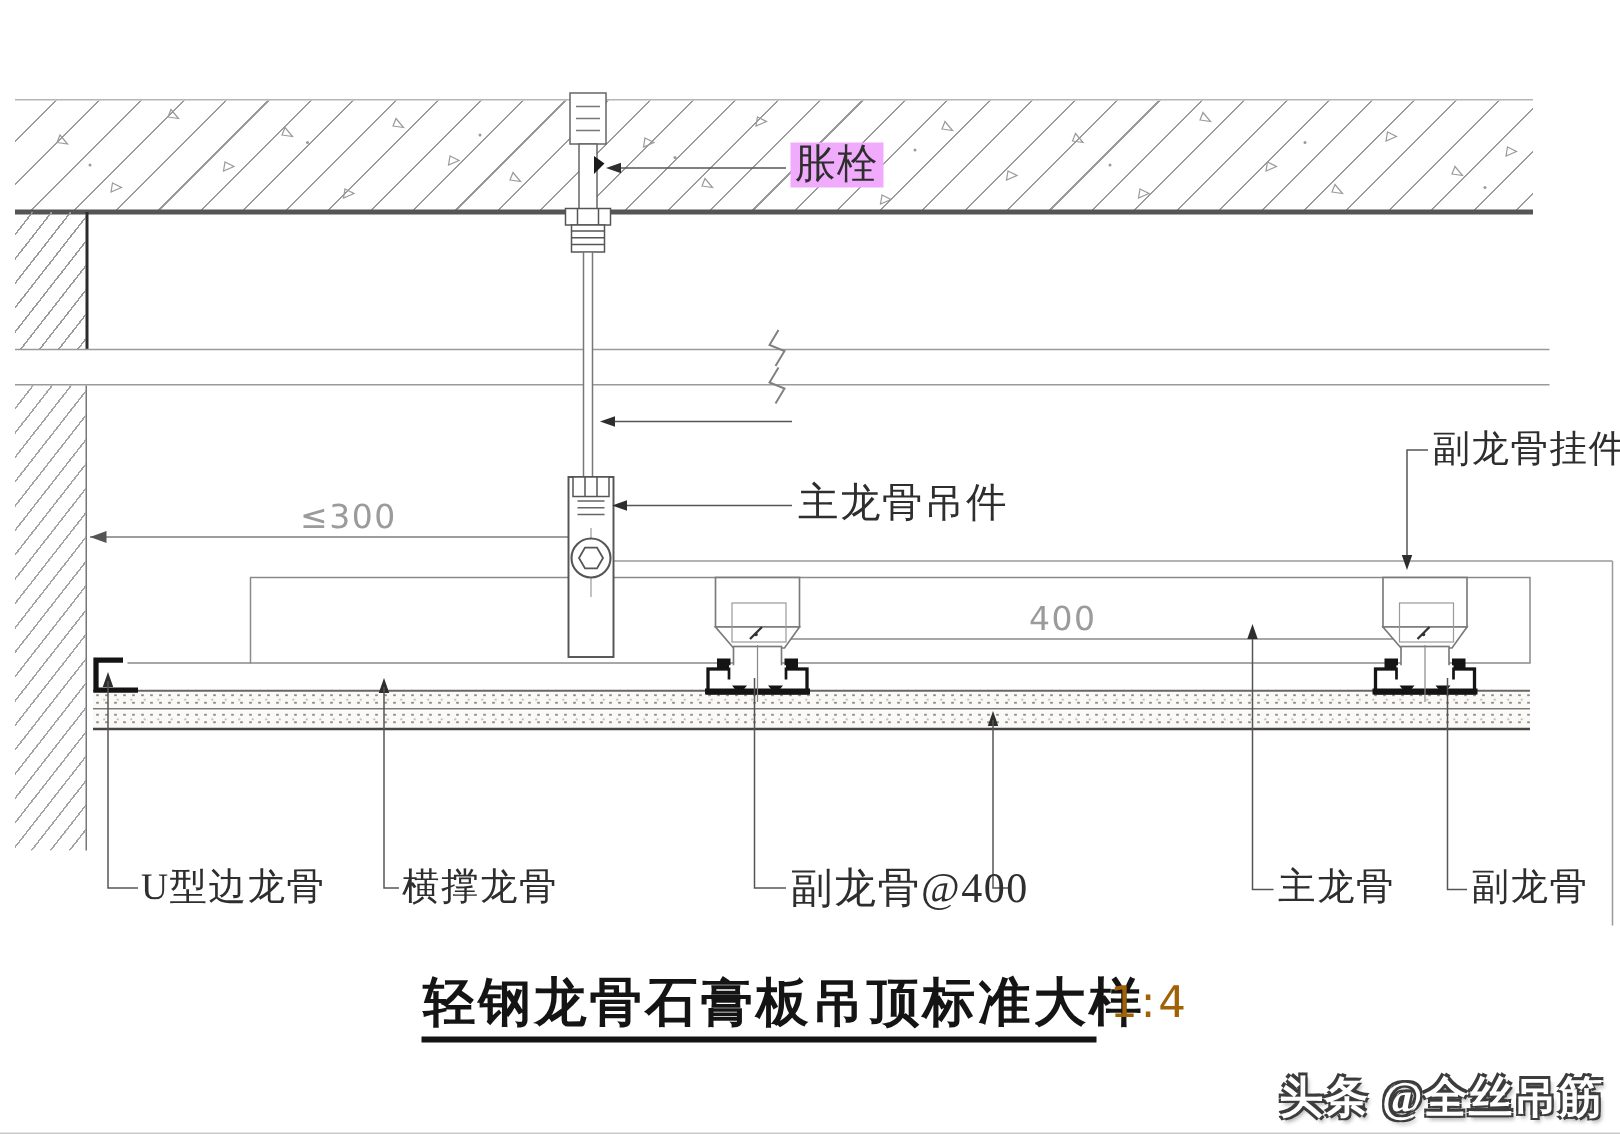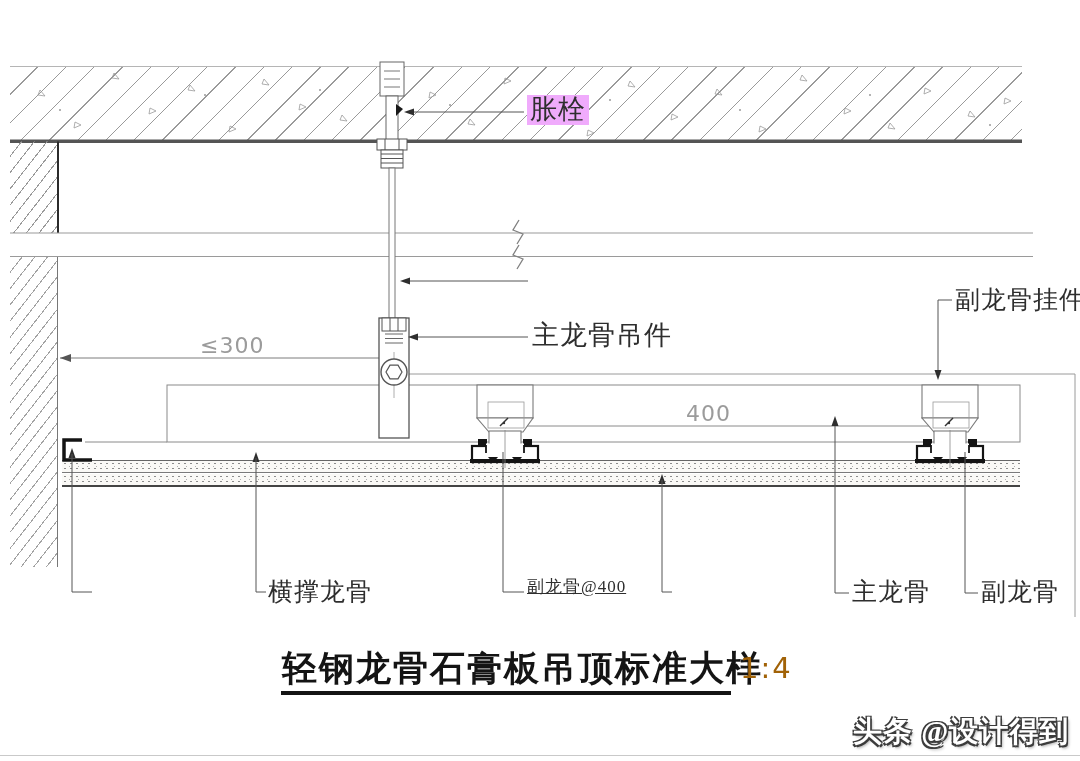--- a/index.html
+++ b/index.html
@@ -195,28 +195,29 @@
         <circle cx="740" cy="110" r="1" fill="#9a9a9a"></circle>
         <circle cx="870" cy="95" r="1" fill="#9a9a9a"></circle>
         <circle cx="990" cy="125" r="1" fill="#9a9a9a"></circle>
       </g>
   </svg>
 
   <div class="lbl on-hatch" style="left:527px;top:95px;font-size:27px;">胀栓</div>
   <div class="lbl" style="left:532px;top:321px;font-size:27px;">主龙骨吊件</div>
   <div class="lbl" style="left:955px;top:286px;font-size:25px;">副龙骨挂件</div>
 
+  <div class="lbl" style="left:94px;top:578px;font-size:25px;">U型边龙骨</div>
   <div class="lbl" style="left:268px;top:578px;font-size:25px;">横撑龙骨</div>
-  <div class="lbl" style="left:527px;top:578px;font-size:17px;text-decoration:underline;">副龙骨@400</div>
+  <div class="lbl" style="left:527px;top:578px;font-size:28px;">副龙骨@400</div>
   <div class="lbl" style="left:852px;top:578px;font-size:25px;">主龙骨</div>
   <div class="lbl" style="left:981px;top:578px;font-size:25px;">副龙骨</div>
 
   <div class="dim" style="left:200px;top:333px;">≤300</div>
   <div class="dim" style="left:686px;top:401px;">400</div>
 
   <div class="title">轻钢龙骨石膏板吊顶标准大样</div>
   <div class="title-underline"></div>
   <div class="scale-note">1:4</div>
 
-  <div class="watermark">头条 @设计得到</div>
+  <div class="watermark">头条 @全丝吊筋</div>
 
   <div class="bottom-rule"></div>
 </div>
 
 </body></html>

